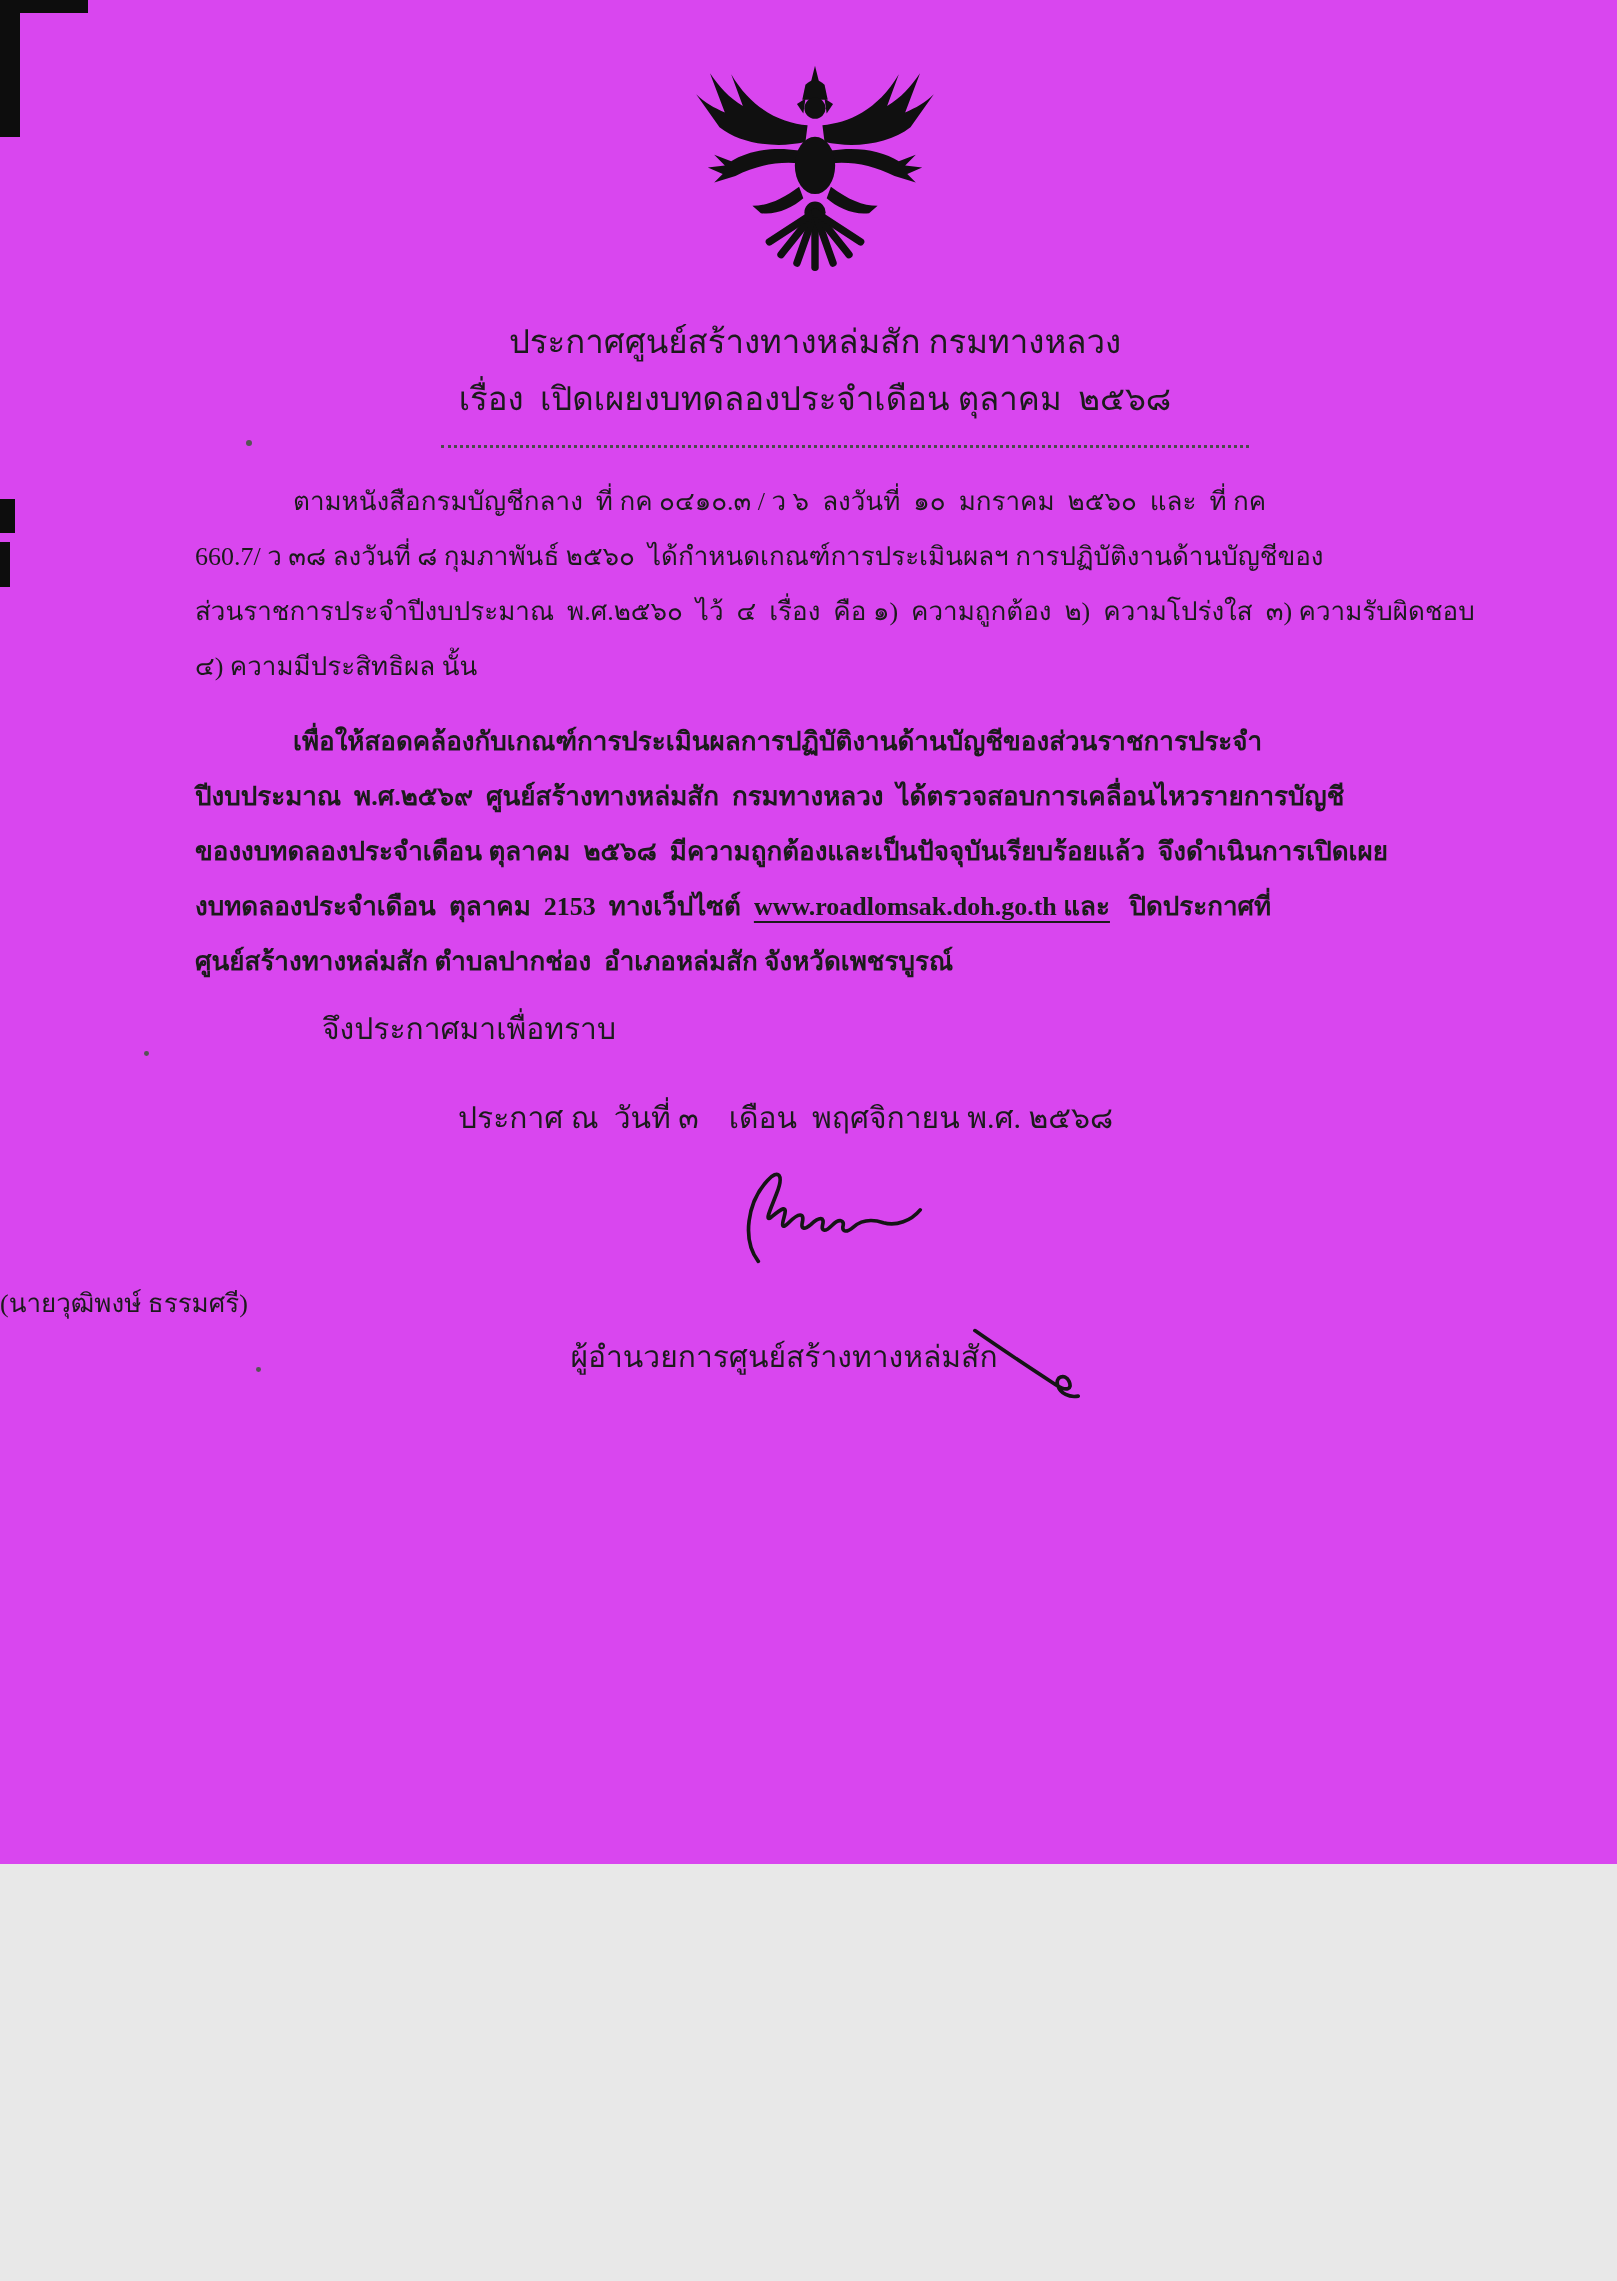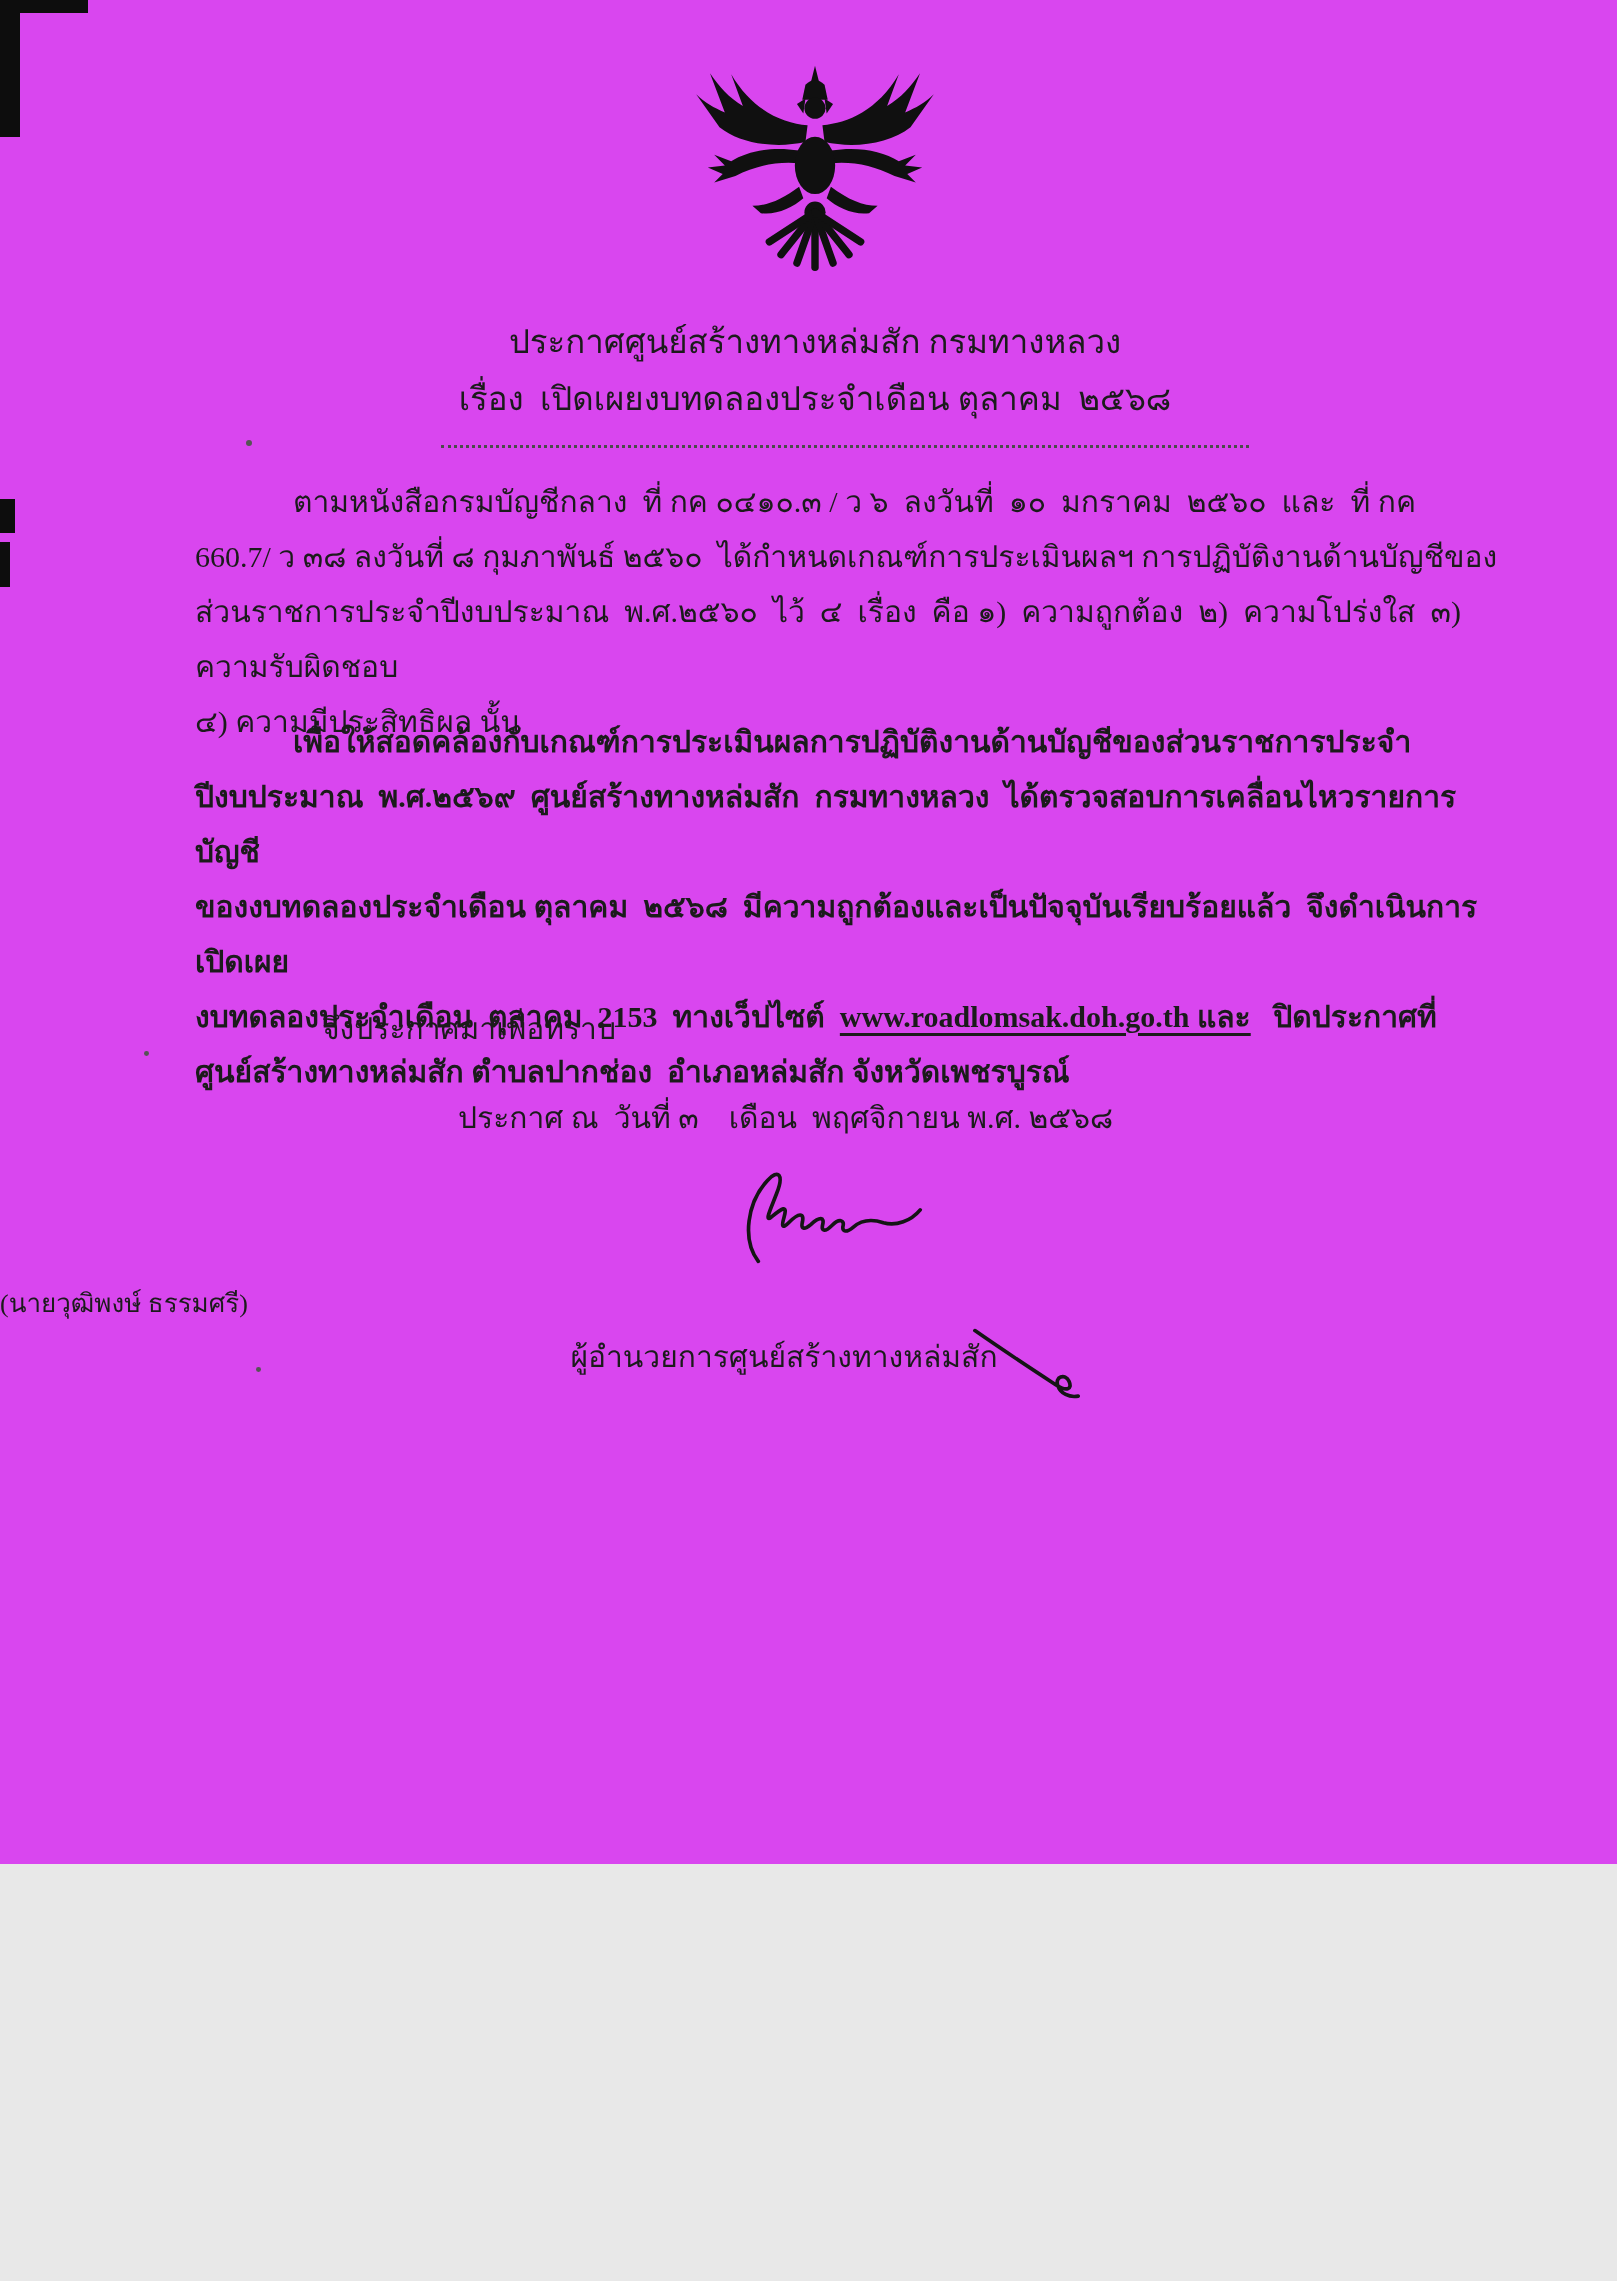--- a/index.html
+++ b/index.html
@@ -11,21 +11,21 @@
   .t{white-space:pre-wrap;}
   
   .emblem{position:absolute;top:54px;left:50%;transform:translateX(-50%);}
   
   .title-block{position:absolute;top:314px;left:0;width:100%;text-align:center;
     font-size:33px;font-weight:500;line-height:57px;}
   
   .dotted{position:absolute;top:445px;left:441px;width:808px;height:0;
     border-bottom:3.9px dotted #4a4a4a;}
   
-  .para{position:absolute;left:195px;right:115px;font-size:30px;line-height:55px;}
+  .para{position:absolute;left:195px;right:115px;font-size:26px;line-height:55px;}
   .para .ln{display:block;}
   .para .ln.indent{text-indent:98px;}
   .p1{top:474px;}
   .p2{top:714px;font-weight:bold;}
   .weblink{text-decoration:underline;text-underline-offset:5.9px;color:#1b1b1b;}
   .closing{position:absolute;left:322px;top:1005px;font-size:30px;}
   .dateline{position:absolute;left:458px;top:1094px;font-size:30px;}
   
   .sig-svg{position:absolute;left:727px;top:1162px;}
   .sig-name{position:absolute;left:0;width:100%;top:1282px;text-align:left;font-size:26px;}

